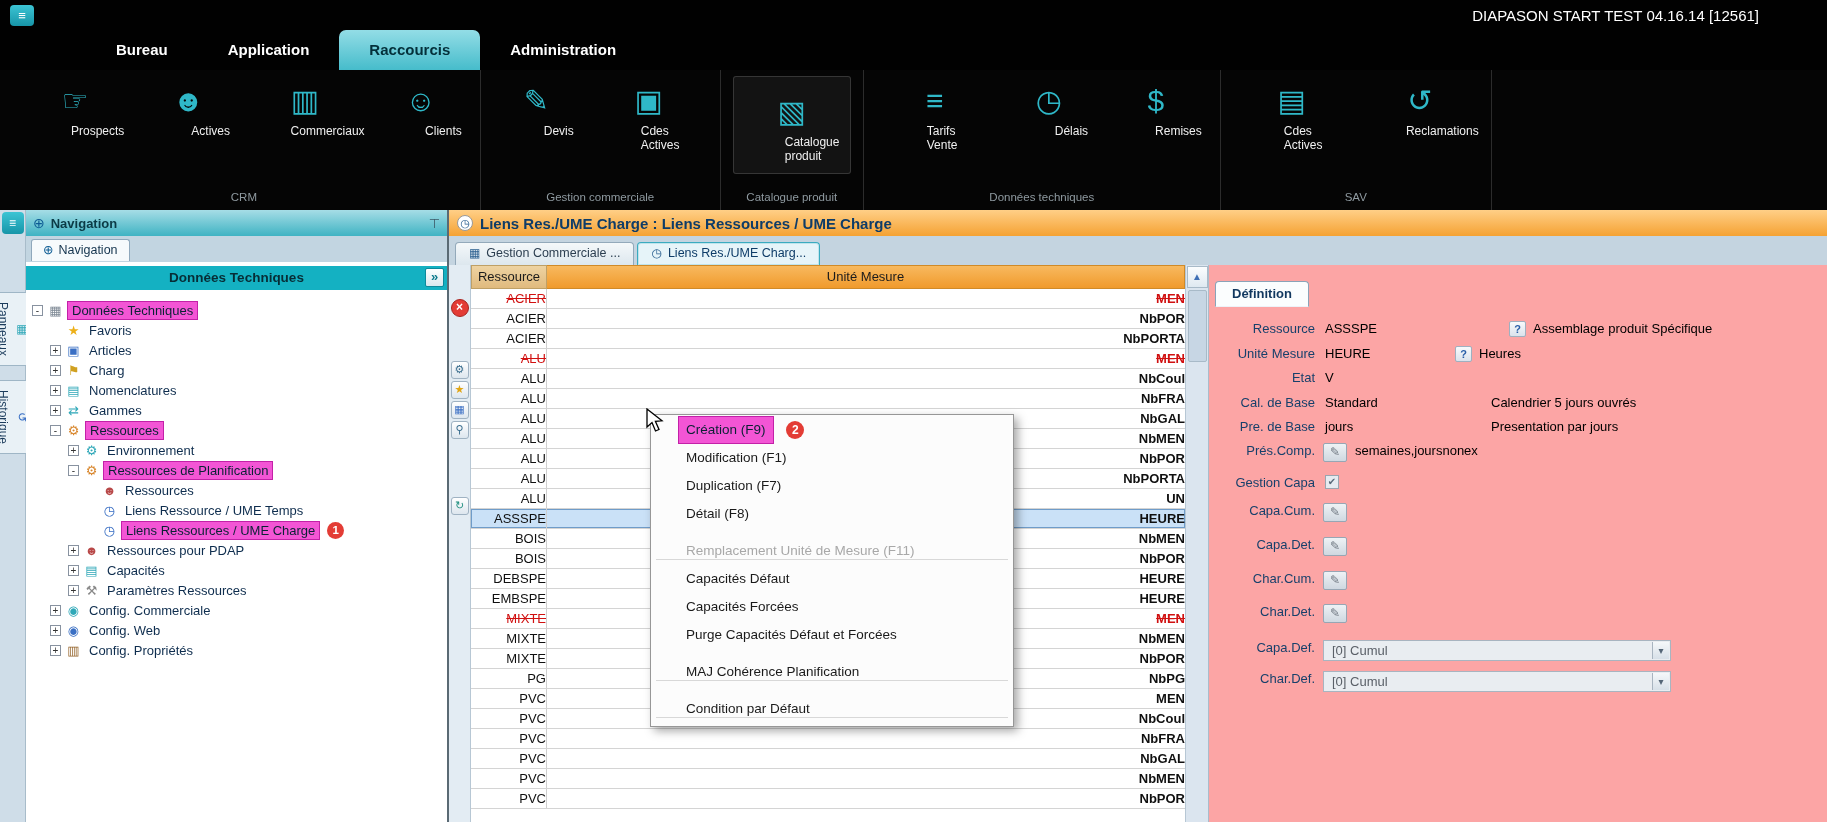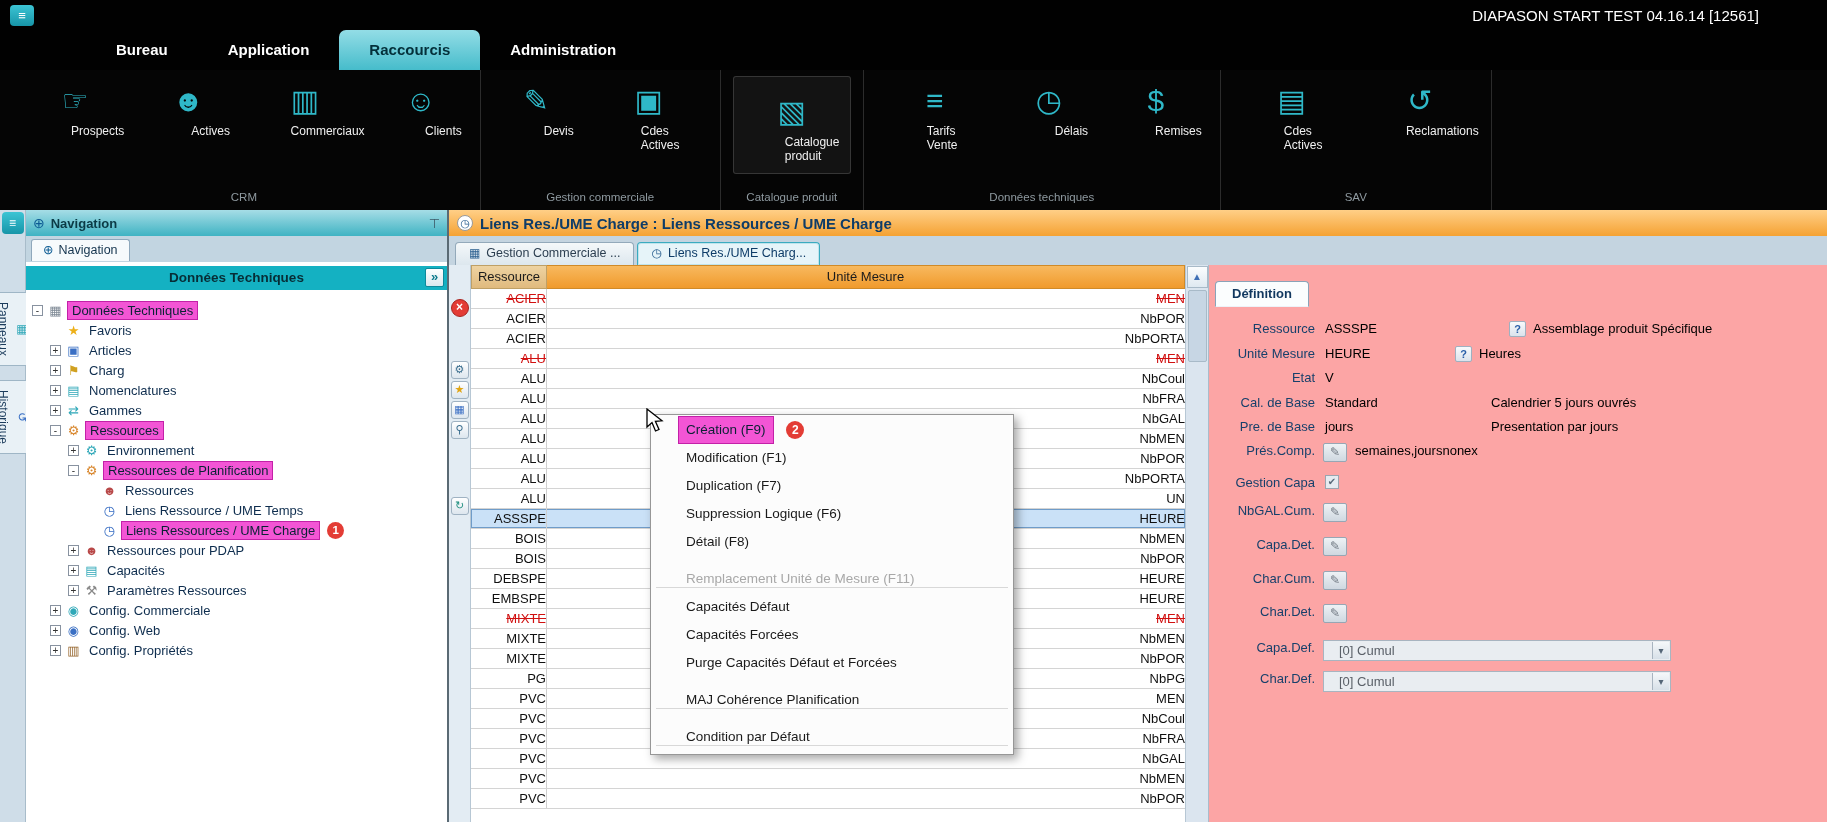--- a/index.html
+++ b/index.html
@@ -100,40 +100,40 @@
 
   
   .tablearea { width:714px; background:#fff; display:flex; flex-direction:column; }
   .theader { display:flex; height:24px; flex:none; }
   .th { font-size:13px; text-align:center; line-height:22px; color:#1c1c1c; }
   .th.res { width:76px; background:linear-gradient(#eed3a2,#e0ba7e); border:1px solid #bfa066; }
   .th.ume { flex:1; background:linear-gradient(#f8b95f,#f09a2c); border:1px solid #d08a28; border-left:none; }
   .trows { flex:1; overflow:hidden; }
   .grow { display:flex; height:20px; border-bottom:1px solid #d4d4d4; font-size:13px; color:#101010; align-items:stretch;text-align:right; }
   .c-res { width:76px; padding-left:4px; border-right:1px solid #cfcfcf; line-height:19px; }
-  .c-ume { flex:1; padding-left:5px; line-height:19px; }
+  .c-ume { flex:1; padding-left:5px; line-height:19px;font-weight:bold; }
   .grow.struck { color:#d01010; text-decoration:line-through; }
   .grow.sel { background:#cae1f7; box-shadow:inset 0 0 0 1px #6f9cc9; }
 
   
   .vscroll { width:23px; background:#dbe5ef; border-left:1px solid #b7c7d4; display:flex; flex-direction:column; align-items:center; }
   .scroll-up { width:21px; height:22px; margin-top:1px; background:linear-gradient(#fbfdfe,#dfe9f1); border:1px solid #a8bac8; color:#3f6fb5; font-size:10px; line-height:20px; text-align:center; }
   .scroll-thumb { width:19px; height:72px; background:#c7d6e4; border:1px solid #a8bac8; border-radius:2px; margin-top:2px; }
 
   
   .defpanel { flex:1; position:relative; background:#fca5a5; border-left:1px solid #a9bccb; font-size:13px; }
   .dtab { position:absolute; left:6px; top:16px; padding:4px 16px 5px; background:#fbfdfe; border:1px solid #8aa3b8; border-bottom-color:#edf2f8; border-radius:4px 4px 0 0; font-weight:bold; color:#11375f; }
   .drow { position:absolute; left:0; right:0; height:20px; }
   .dlabel { position:absolute; left:0; width:106px; text-align:right; color:#17406b; }
   .dvalue { position:absolute; left:116px; color:#000; }
   .dhelp { position:absolute; width:17px; height:16px; background:linear-gradient(#f8fafc,#dbe3ec); border:1px solid #9fb0c0; border-radius:2px; text-align:center; font-size:11px; font-weight:bold; color:#2a5fa8; line-height:14px; }
   .ddesc { position:absolute; color:#000; }
   .dbtn { position:absolute; left:114px; width:24px; height:19px; background:linear-gradient(#eef2f5,#cfd8e0); border:1px solid #97a6b4; border-radius:2px; text-align:center; color:#6c757f; font-size:12px; line-height:16px; }
   .dcheck { position:absolute; left:116px; width:14px; height:14px; background:#e6ebf0; border:1px solid #9aa5b0; text-align:center; font-size:10px; color:#5a6b7a; line-height:12px; }
-  .dselect { position:absolute; left:114px; width:348px; height:21px; background:#e9edf1; border:1px solid #a8b4c0; color:#5a6068; line-height:19px; padding-left:15px; }
+  .dselect { position:absolute; left:114px; width:348px; height:21px; background:#e9edf1; border:1px solid #a8b4c0; color:#5a6068; line-height:19px; padding-left:8px; }
   .dselect .chev { position:absolute; right:1px; top:1px; bottom:1px; width:17px; background:linear-gradient(#f5f8fa,#d7e0e8); border-left:1px solid #a8b4c0; text-align:center; color:#556677; font-size:10px; line-height:18px; }
   .r1{top:56px}.r2{top:81px}.r3{top:105px}.r4{top:130px}.r5{top:154px}.r6{top:178px}.r7{top:210px}
   .r8{top:238px}.r9{top:272px}.r10{top:306px}.r11{top:339px}.r12{top:375px}.r13{top:406px}
 
   
   .ctxmenu { position:absolute; left:650px; top:414px; width:364px; background:#fcfcfc; border:1px solid #979797; box-shadow:4px 4px 9px rgba(0,0,0,.35); padding:2px 0; z-index:50; }
   .mi { height:28px; line-height:26px; padding-left:28px; font-size:13.5px; color:#1a1a1a; }
   .mi .lbl { display:inline-block; padding:0 7px; }
   .mi.hl .lbl { background:#f355d5; box-shadow:0 0 0 1px #c321a8; color:#0b2135; }
   .mi.disabled { color:#a8a8a8; }
@@ -616,21 +616,21 @@
         <div class="drow r6" data-name="field-pres-comp">
           <span class="dlabel" data-name="field-label">Prés.Comp.</span>
           <span class="dbtn" data-name="edit-icon">✎</span>
           <span class="dvalue" style="left:146px" data-name="prescomp-value">semaines,joursnonex</span>
         </div>
         <div class="drow r7" data-name="field-gestion-capa">
           <span class="dlabel" data-name="field-label">Gestion Capa</span>
           <span class="dcheck" data-name="gestion-capa-checkbox">✔</span>
         </div>
         <div class="drow r8" data-name="field-capa-cum">
-          <span class="dlabel" data-name="field-label">NbGAL.Cum.</span>
+          <span class="dlabel" data-name="field-label">Capa.Cum.</span>
           <span class="dbtn" data-name="edit-icon">✎</span>
         </div>
         <div class="drow r9" data-name="field-capa-det">
           <span class="dlabel" data-name="field-label">Capa.Det.</span>
           <span class="dbtn" data-name="edit-icon">✎</span>
         </div>
         <div class="drow r10" data-name="field-char-cum">
           <span class="dlabel" data-name="field-label">Char.Cum.</span>
           <span class="dbtn" data-name="edit-icon">✎</span>
         </div>
@@ -668,24 +668,20 @@
     <div class="mi" data-name="context-menu-item">
       <span class="lbl" data-name="context-menu-item-label">Modification (F1)</span>
       
     </div>
 
     <div class="mi" data-name="context-menu-item">
       <span class="lbl" data-name="context-menu-item-label">Duplication (F7)</span>
       
     </div>
 
-    <div class="mi" data-name="context-menu-item">
-      <span class="lbl" data-name="context-menu-item-label">Suppression Logique (F6)</span>
-      
-    </div>
 
     <div class="mi" data-name="context-menu-item">
       <span class="lbl" data-name="context-menu-item-label">Détail (F8)</span>
       
     </div>
 
     <div class="mi sep" data-name="context-menu-item">
       <span class="lbl" data-name="context-menu-item-label"></span>
       
     </div>

